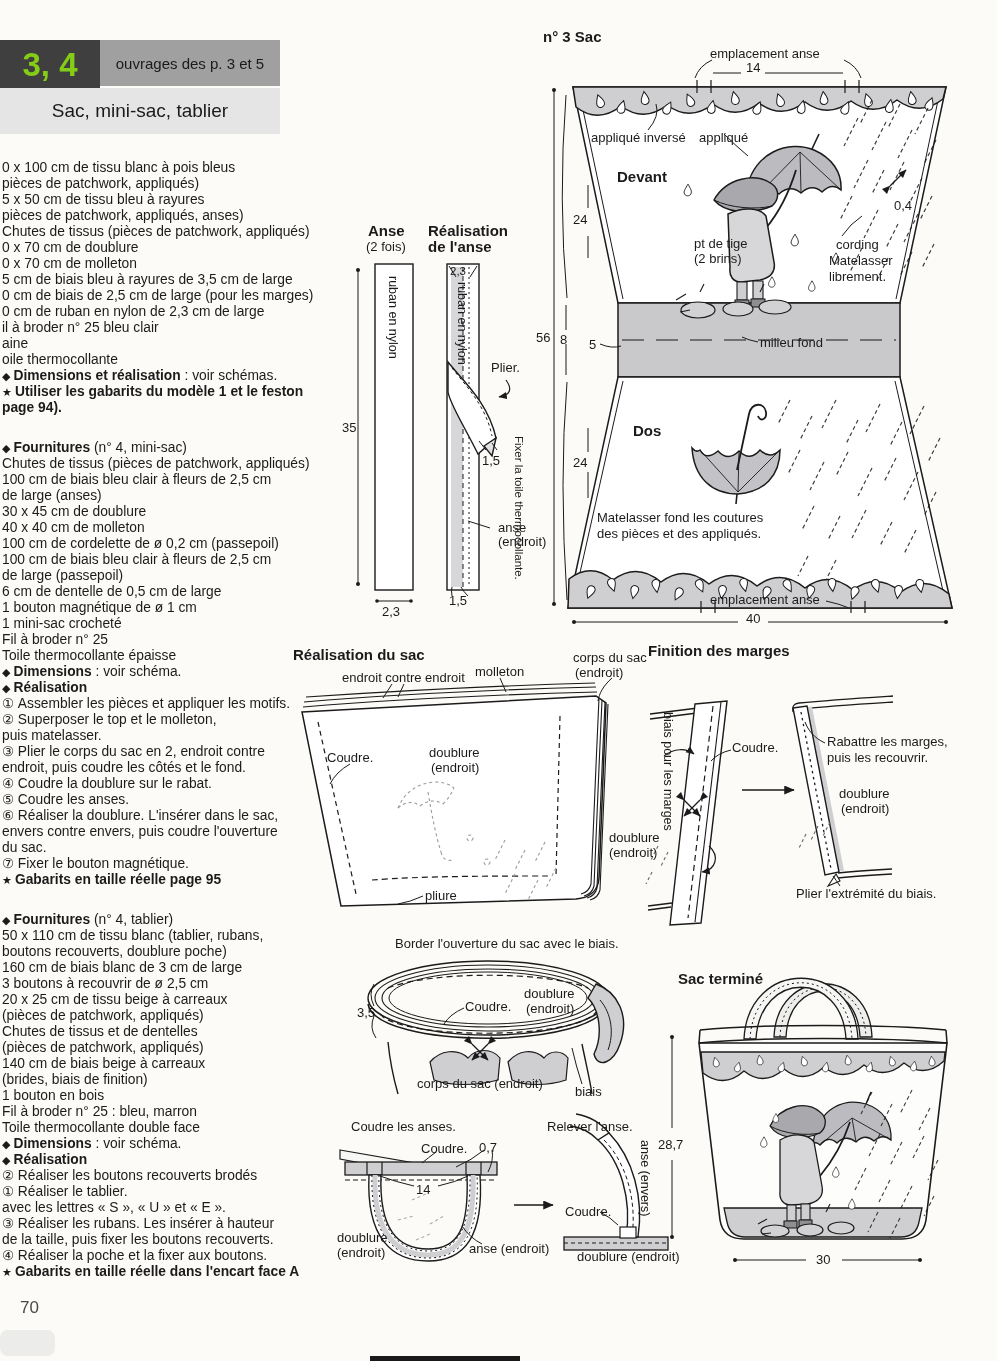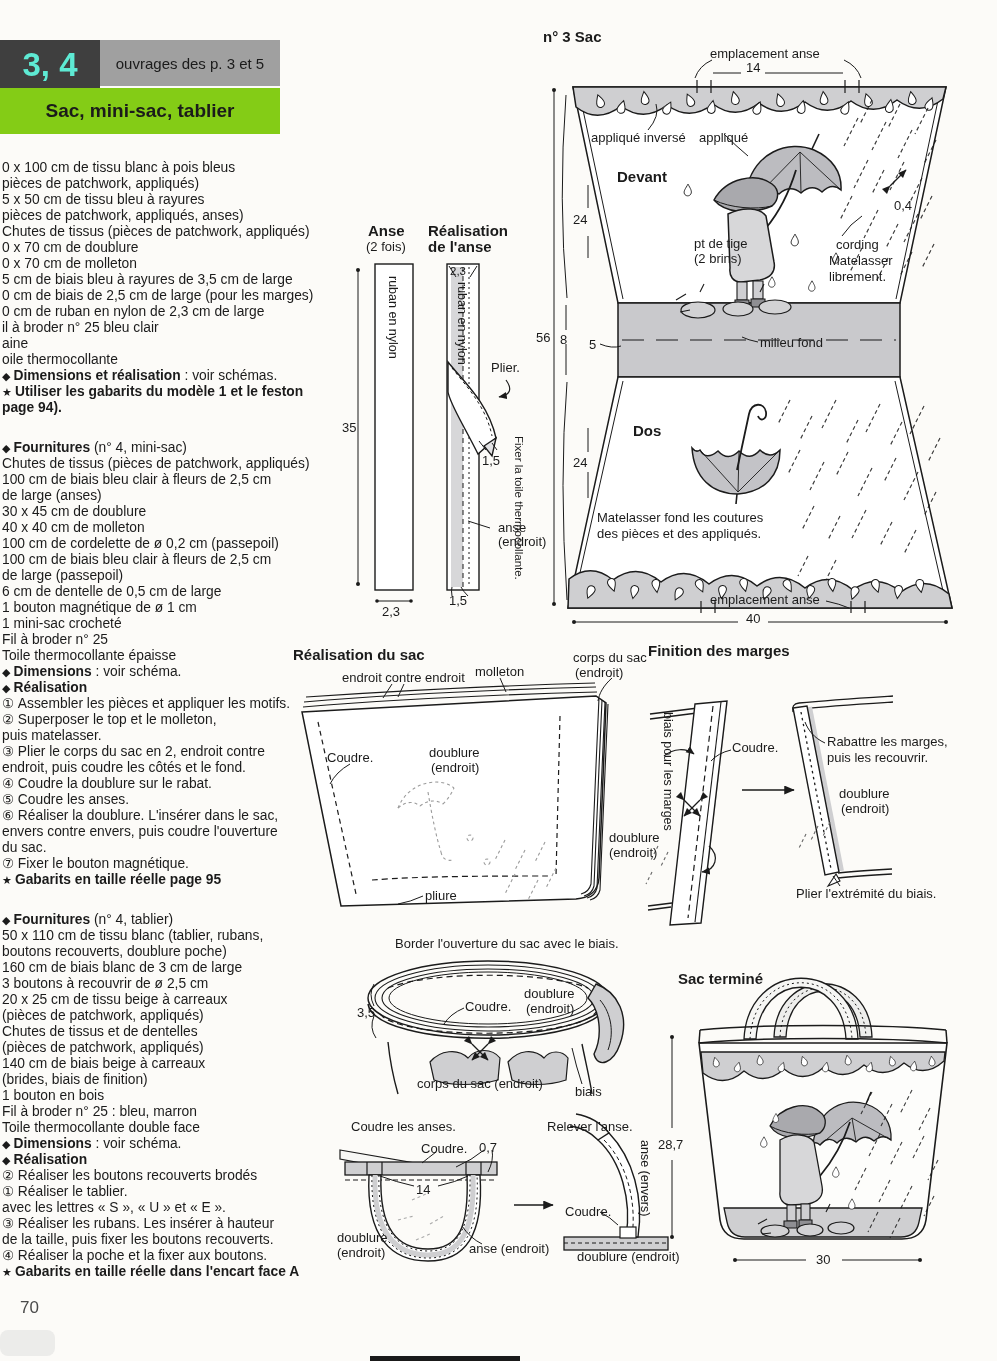--- a/index.html
+++ b/index.html
@@ -1,24 +1,24 @@
 <!DOCTYPE html>
 <html><head>
 <meta charset="utf-8">
 <style>
   html,body{margin:0;padding:0;background:#e9e9e7;}
   #page{position:relative;width:997px;height:1361px;background:#fcfbf8;overflow:hidden;
         font-family:"Liberation Sans",sans-serif;color:#1b1b1b;}
   
   .hdr-dark{position:absolute;left:0;top:40px;width:100px;height:50px;background:#3f3f3f;
-            color:#5eead4;font-size:33px;font-weight:bold;display:flex;align-items:center;justify-content:center;}
+            color:#84cc16;font-size:33px;font-weight:bold;display:flex;align-items:center;justify-content:center;}
   .hdr-mid{position:absolute;left:100px;top:40px;width:180px;height:46px;background:#a0a0a0;
            font-size:15px;display:flex;align-items:center;justify-content:center;}
-  .hdr-light{position:absolute;left:0;top:88px;width:280px;height:46px;background:#84cc16;
-             font-size:19px;display:flex;align-items:center;justify-content:center;font-weight:bold;}
+  .hdr-light{position:absolute;left:0;top:88px;width:280px;height:46px;background:#e5e5e5;
+             font-size:19px;display:flex;align-items:center;justify-content:center;}
   
   #leftcol{position:absolute;left:2px;top:160px;width:352px;}
   .tl{font-size:13.8px;line-height:16px;white-space:nowrap;}
   .tl .bd{font-weight:bold;}
   .tl .mk{font-size:11px;}
   .tl .cn{font-size:13.5px;}
   .tl.gap{margin-top:24px;}
   
   .lbl{position:absolute;font-size:13px;line-height:1.05;white-space:nowrap;color:#1b1b1b;}
   .lbl.b{font-weight:bold;font-size:15px;}

